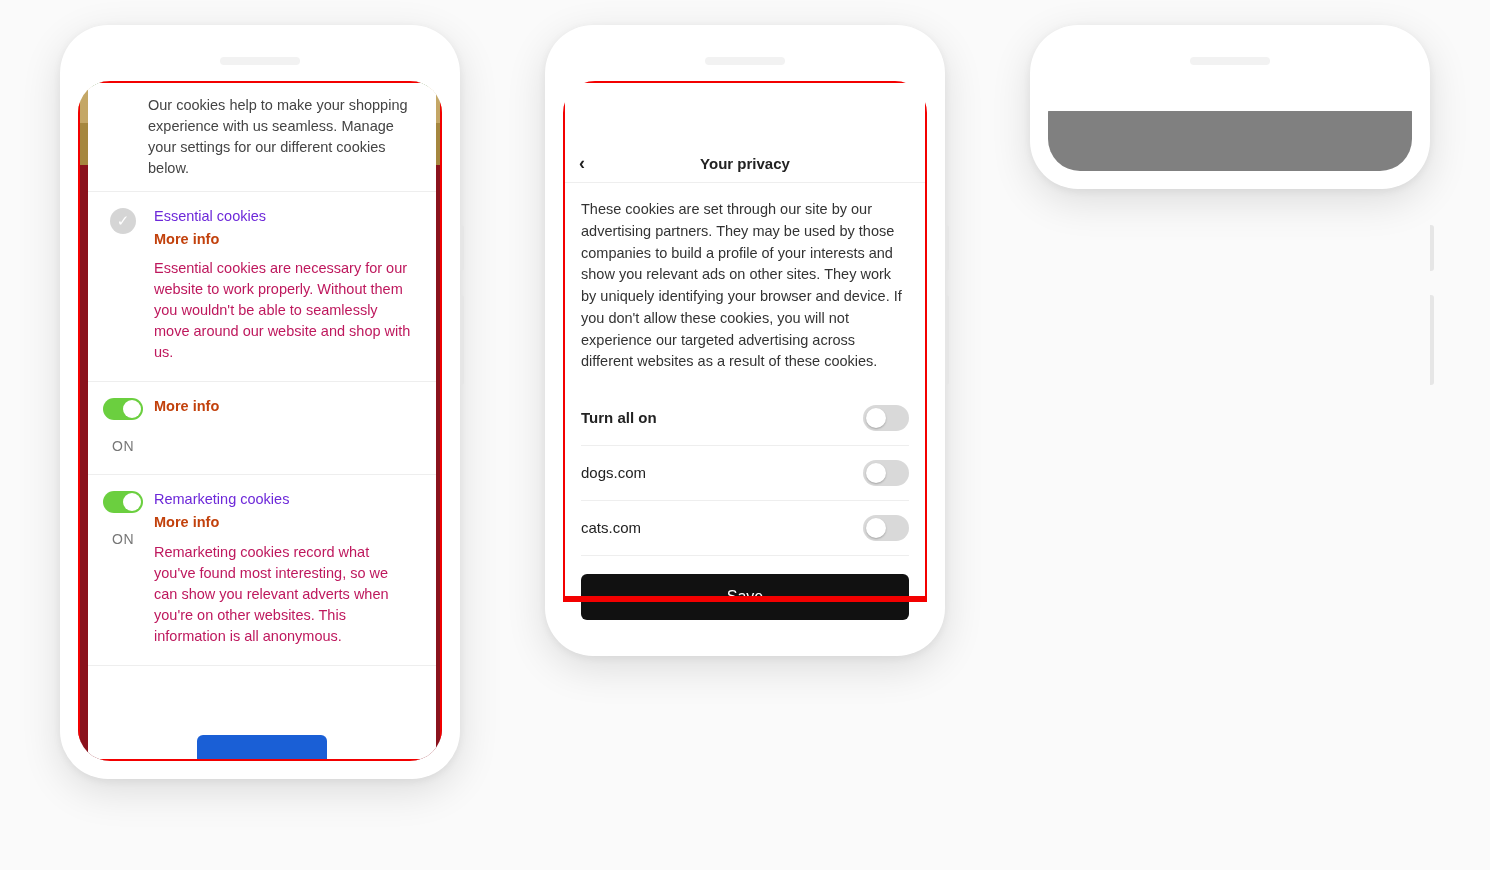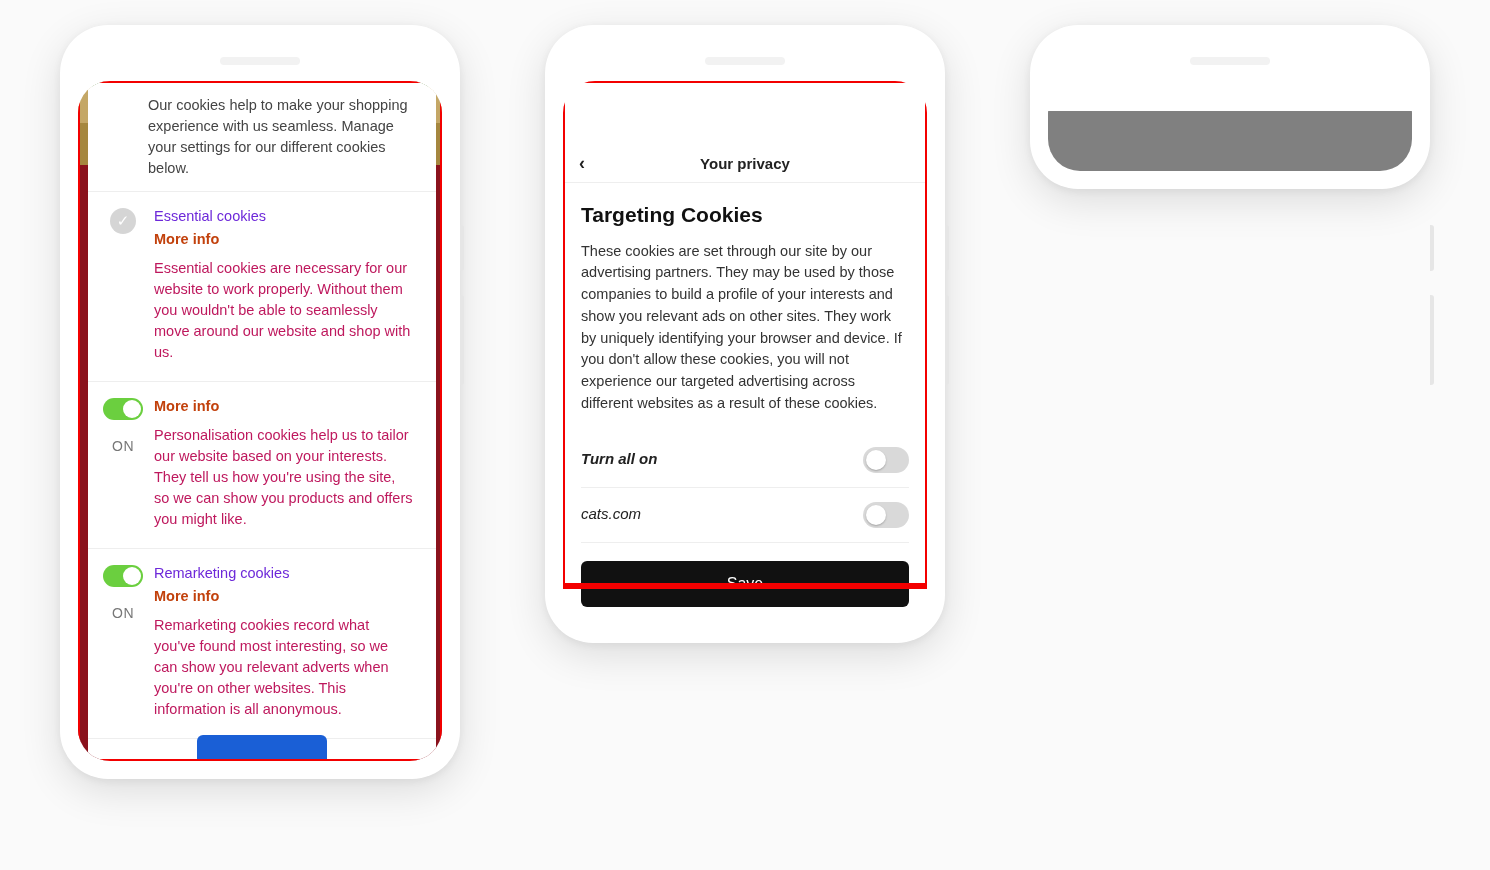--- a/index.html
+++ b/index.html
@@ -93,21 +93,21 @@
   .p2-screen { display:flex; flex-direction:column; height:100%; }
   .p2-spacer { height:64px; }
   .p2-header {
     display:flex; align-items:center; justify-content:center;
     position:relative; padding:10px 16px; border-bottom:1px solid #eee;
     font-weight:600; font-size:15px; color:#222;
   }
   .p2-back { position:absolute; left:16px; font-size:18px; color:#222; cursor:pointer; }
   .p2-content { padding: 16px 18px 0 18px; font-size:14.5px; color:#333; line-height:1.5; }
   .p2-h { font-size:21px; font-weight:700; margin-bottom:10px; color:#111; }
-  .p2-list { margin-top:18px;font-style:italic; }
+  .p2-list { margin-top:18px; }
   .p2-row {
     display:flex; justify-content:space-between; align-items:center;
     padding:14px 0; border-bottom:1px solid #eee; font-size:15px; color:#222;
   }
   .p2-row:first-child .p2-label { font-weight:600; }
   .p2-switch {
     width:46px; height:26px; border-radius:13px; background:#d9d9d9;
     position:relative; cursor:pointer;
   }
   .p2-switch::after {
@@ -151,21 +151,20 @@
         </div>
       </div>
 
       <div class="p1-section">
         <div class="p1-left">
           <div class="p1-toggle"></div>
           <div class="p1-on">ON</div>
         </div>
         <div>
           <div class="p1-more">More info</div>
-          <div class="p1-body">Personalisation cookies help us to tailor our website based on your interests. They tell us how you're using the site, so we can show you products and offers you might like.</div>
         </div>
       </div>
 
       <div class="p1-section">
         <div class="p1-left">
           <div class="p1-toggle"></div>
           <div class="p1-on">ON</div>
         </div>
         <div>
           <div class="p1-title">Remarketing cookies</div>
@@ -184,25 +183,28 @@
   <div class="side-btn a"></div>
   <div class="side-btn b"></div>
   <div class="speaker"></div>
   <div class="screen p2-screen">
     <div class="p2-spacer"></div>
     <div class="p2-header">
       <span class="p2-back">‹</span>
       <span>Your privacy</span>
     </div>
     <div class="p2-content">
-      <div class="p2-h">Targeting Cookies</div>
       <div>These cookies are set through our site by our advertising partners. They may be used by those companies to build a profile of your interests and show you relevant ads on other sites. They work by uniquely identifying your browser and device. If you don't allow these cookies, you will not experience our targeted advertising across different websites as a result of these cookies.</div>
       <div class="p2-list">
         <div class="p2-row">
           <span class="p2-label">Turn all on</span>
+          <div class="p2-switch"></div>
+        </div>
+        <div class="p2-row">
+          <span class="p2-label">dogs.com</span>
           <div class="p2-switch"></div>
         </div>
         <div class="p2-row">
           <span class="p2-label">cats.com</span>
           <div class="p2-switch"></div>
         </div>
       </div>
     </div>
     <button class="p2-save">Save</button>
     <div class="highlight" style="top:-4px; left:-4px; right:-4px; bottom:36px; border-radius:2px;"></div>

